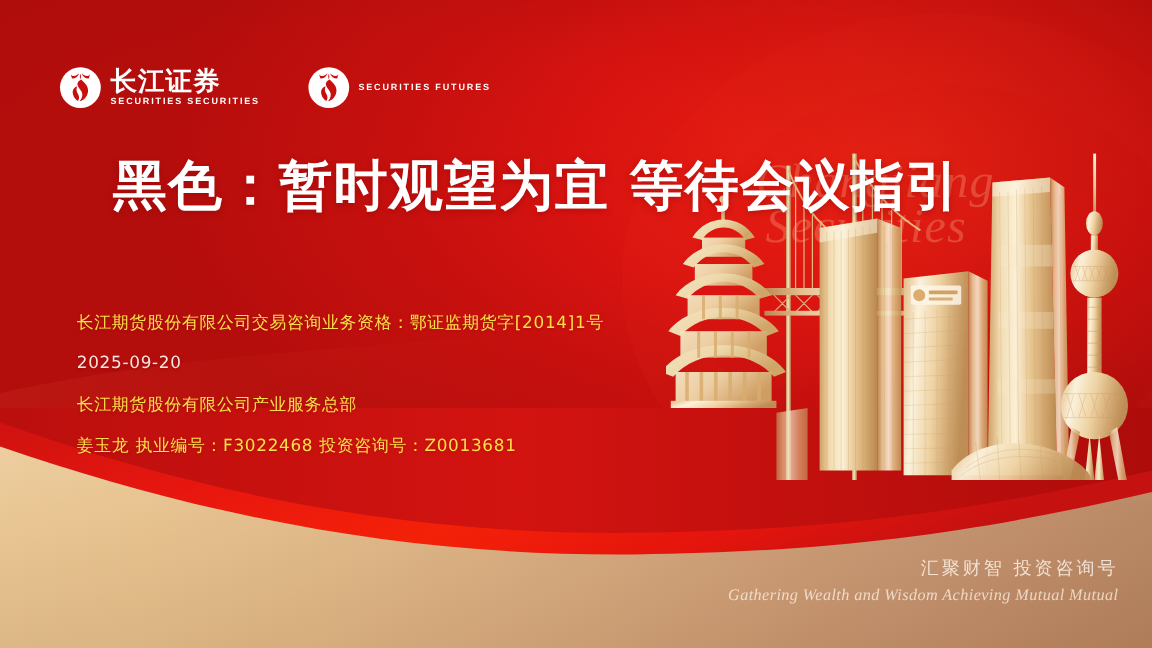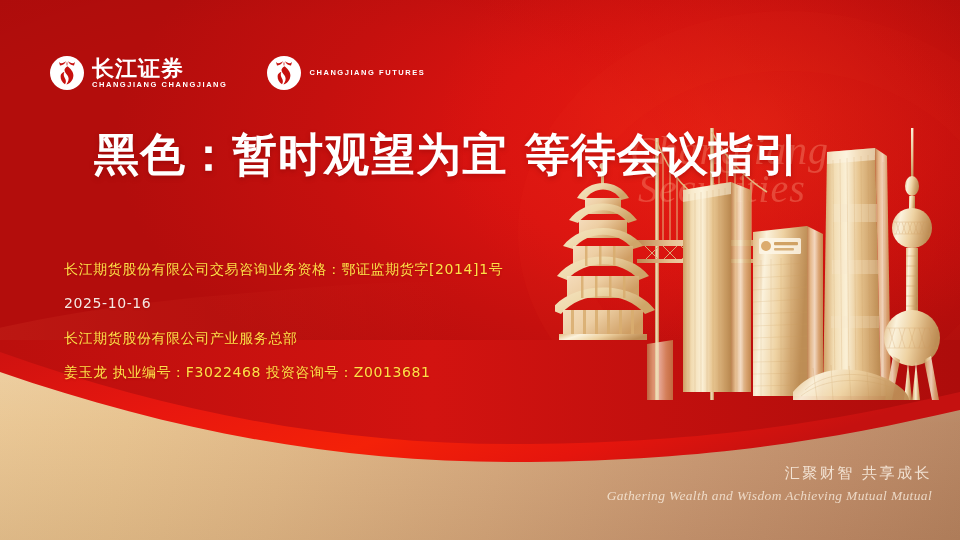--- a/index.html
+++ b/index.html
@@ -485,50 +485,50 @@
           <path d="M15,3.4 C15.6,5.2 15.6,6.6 15,8 C14.4,6.6 14.4,5.2 15,3.4 Z" fill="#c7100e"></path>
           <path d="M15.6,8.2 C18.6,11 21.4,13.4 21.4,17.2 C21.4,21.6 18.6,25.4 14.4,26.4
                    C16.4,23.6 17.2,21.2 16.2,18.8 C15.4,16.8 13.2,15.2 12.6,12.8
                    C12.2,11.2 13.2,9.4 15.6,8.2 Z" fill="#c7100e"></path>
           <path d="M12.4,13.8 C11.2,16.2 11.8,18.4 13,20.4 C14,22.2 14.4,24 13,26.2
                    C10.2,24.4 8.4,21.4 8.6,18 C8.8,16 10.2,14.6 12.4,13.8 Z" fill="#c7100e"></path>
         </svg>
       </span>
       <span class="logo-text">
         <span class="logo-cn">长江证券</span>
-        <span class="logo-en">CHANGJIANG CHANGJIANG</span>
+        <span class="logo-en">SECURITIES SECURITIES</span>
       </span>
     </div>
 
     <div class="logo">
       <span class="logo-mark">
         <svg width="30" height="30" viewBox="0 0 30 30">
           <path d="M7,4 C9,6.5 12,5 14,3 C13,6 10.5,7.6 8,7.4 Z" fill="#c7100e"></path>
           <path d="M23,4 C21,6.5 18,5 16,3 C17,6 19.5,7.6 22,7.4 Z" fill="#c7100e"></path>
           <path d="M15,3.4 C15.6,5.2 15.6,6.6 15,8 C14.4,6.6 14.4,5.2 15,3.4 Z" fill="#c7100e"></path>
           <path d="M15.6,8.2 C18.6,11 21.4,13.4 21.4,17.2 C21.4,21.6 18.6,25.4 14.4,26.4
                    C16.4,23.6 17.2,21.2 16.2,18.8 C15.4,16.8 13.2,15.2 12.6,12.8
                    C12.2,11.2 13.2,9.4 15.6,8.2 Z" fill="#c7100e"></path>
           <path d="M12.4,13.8 C11.2,16.2 11.8,18.4 13,20.4 C14,22.2 14.4,24 13,26.2
                    C10.2,24.4 8.4,21.4 8.6,18 C8.8,16 10.2,14.6 12.4,13.8 Z" fill="#c7100e"></path>
         </svg>
       </span>
       <span class="logo-text">
-        <span class="logo-en">CHANGJIANG FUTURES</span>
+        <span class="logo-en">SECURITIES FUTURES</span>
       </span>
     </div>
   </div>
 
   <div class="title">黑色：暂时观望为宜 等待会议指引</div>
 
   <div class="meta">
     <div class="meta-line">长江期货股份有限公司交易咨询业务资格：鄂证监期货字[2014]1号</div>
-    <div class="meta-line dim">2025-10-16</div>
+    <div class="meta-line dim">2025-09-20</div>
     <div class="meta-line">长江期货股份有限公司产业服务总部</div>
     <div class="meta-line">姜玉龙  执业编号：F3022468    投资咨询号：Z0013681</div>
   </div>
 
   <div class="tagline">
-    <div class="tagline-cn">汇聚财智  共享成长</div>
+    <div class="tagline-cn">汇聚财智  投资咨询号</div>
     <div class="tagline-en">Gathering Wealth and Wisdom Achieving Mutual Mutual</div>
   </div>
 
 </div>
 
 </body></html>

